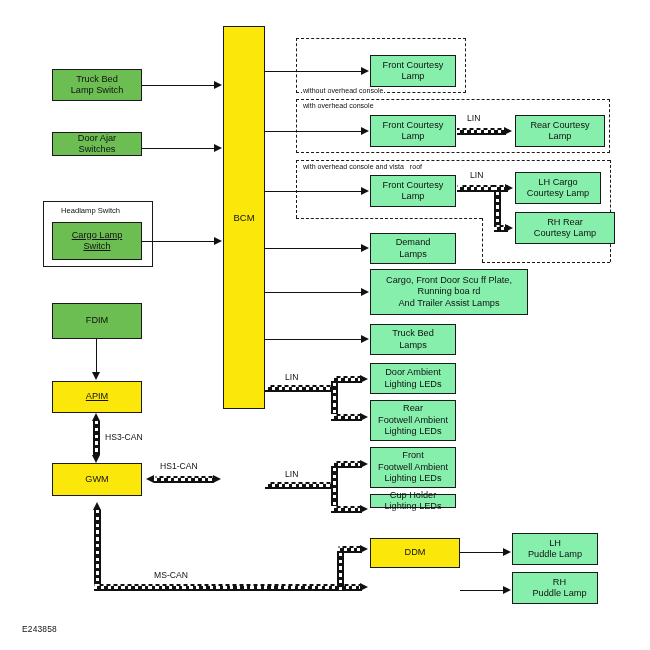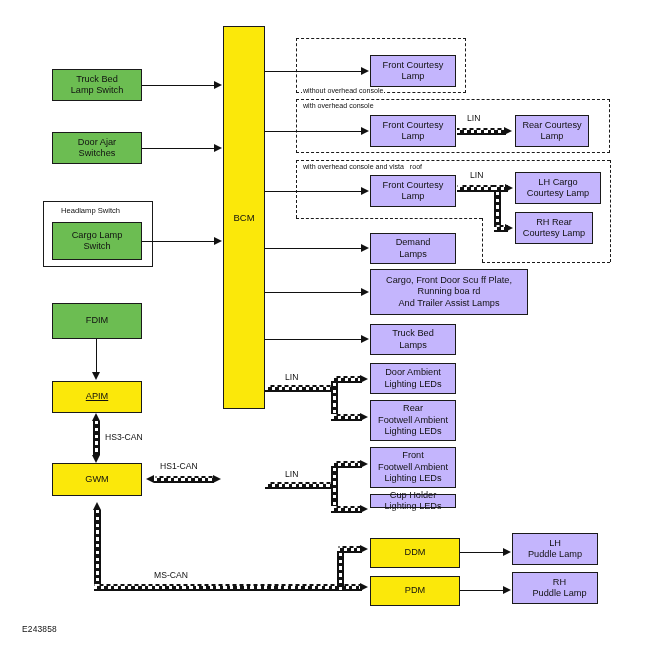--- a/index.html
+++ b/index.html
@@ -3,21 +3,21 @@
 <meta charset="utf-8">
 <style>
   html,body{margin:0;padding:0;background:#ffffff;}
   body{font-family:"Liberation Sans",sans-serif;}
   #canvas{position:relative;width:650px;height:650px;background:#ffffff;overflow:hidden;}
 
   .node{position:absolute;box-sizing:border-box;border:1.3px solid #1a1a1a;
         display:flex;align-items:center;justify-content:center;text-align:center;
         font-size:9.2px;line-height:11.5px;color:#111;white-space:pre-line;padding:1px;}
   .green{background:#6cbd52;}
-  .blue {background:#c4b5fd;}
+  .blue {background:#86efac;}
   .yellow{background:#fbe80a;}
 
   .bcm{position:absolute;background:#fbe80a;border:1.3px solid #1a1a1a;box-sizing:border-box;
        display:flex;align-items:center;justify-content:center;font-size:9.5px;color:#111;}
 
   .hl-box{position:absolute;box-sizing:border-box;border:1.2px solid #1a1a1a;background:#fff;}
   .hl-label{position:absolute;font-size:7.6px;color:#111;white-space:nowrap;}
 
   .grp{position:absolute;box-sizing:border-box;border:1.4px dashed #1a1a1a;background:transparent;}
   .grp-label{position:absolute;font-size:7.1px;color:#111;white-space:pre;background:#fff;padding:0 1px;}
@@ -70,28 +70,28 @@
   <div class="grp-label" style="left:302px;top:163px;">with overhead console and vista   roof</div>
 
   <div class="bcm" style="left:223px;top:26px;width:42px;height:383px;">
     <span>BCM</span>
   </div>
 
   <div class="node green" style="left:52px;top:69px;width:90px;height:32px;">
     <span>Truck Bed
 Lamp Switch</span>
   </div>
-  <div class="node green" style="left:52px;top:132px;width:90px;height:32px;">
+  <div class="node green" style="left:52px;top:132px;width:90px;height:24px;">
     <span>Door Ajar
 Switches</span>
   </div>
 
   <div class="hl-box" style="left:43px;top:201px;width:110px;height:66px;"></div>
   <div class="hl-label" style="left:61px;top:206px;">Headlamp Switch</div>
-  <div class="node green" style="left:52px;top:222px;width:90px;height:38px;">
+  <div class="node green" style="left:52px;top:222px;width:90px;height:38px;text-decoration:underline;">
     <span>Cargo Lamp
 Switch</span>
   </div>
 
   <div class="node green" style="left:52px;top:303px;width:90px;height:36px;">
     <span>FDIM</span>
   </div>
   <div class="node yellow" style="left:52px;top:381px;width:90px;height:32px;text-decoration:underline;">
     <span>APIM</span>
   </div>
@@ -101,34 +101,34 @@
 
   <div class="node blue" style="left:370px;top:55px;width:86px;height:32px;">
     <span>Front Courtesy
 Lamp</span>
   </div>
 
   <div class="node blue" style="left:370px;top:115px;width:86px;height:32px;">
     <span>Front Courtesy
 Lamp</span>
   </div>
-  <div class="node blue" style="left:515px;top:115px;width:74px;height:32px;">
+  <div class="node blue" style="left:515px;top:115px;width:90px;height:32px;">
     <span>Rear Courtesy
 Lamp</span>
   </div>
 
   <div class="node blue" style="left:370px;top:175px;width:86px;height:32px;">
     <span>Front Courtesy
 Lamp</span>
   </div>
   <div class="node blue" style="left:515px;top:172px;width:86px;height:32px;">
     <span>LH Cargo
 Courtesy Lamp</span>
   </div>
-  <div class="node blue" style="left:515px;top:212px;width:78px;height:32px;">
+  <div class="node blue" style="left:515px;top:212px;width:100px;height:32px;">
     <span>RH Rear
 Courtesy Lamp</span>
   </div>
 
   <div class="node blue" style="left:370px;top:233px;width:86px;height:31px;">
     <span>Demand
 Lamps</span>
   </div>
 
   <div class="node blue" style="left:370px;top:269px;width:158px;height:46px;">
@@ -156,23 +156,20 @@
 Footwell Ambient
 Lighting LEDs</span>
   </div>
   <div class="node blue" style="left:370px;top:494px;width:86px;height:14px;">
     <span>Cup Holder
 Lighting LEDs</span>
   </div>
 
   <div class="node yellow" style="left:370px;top:538px;width:90px;height:30px;">
     <span>DDM</span>
-  </div>
-  <div class="node yellow" style="left:370px;top:576px;width:90px;height:30px;">
-    <span>PDM</span>
   </div>
   <div class="node blue" style="left:512px;top:533px;width:86px;height:32px;">
     <span>LH
 Puddle Lamp</span>
   </div>
   <div class="node blue" style="left:512px;top:572px;width:86px;height:32px;padding-left:10px;">
     <span>RH
 Puddle Lamp</span>
   </div>
 

